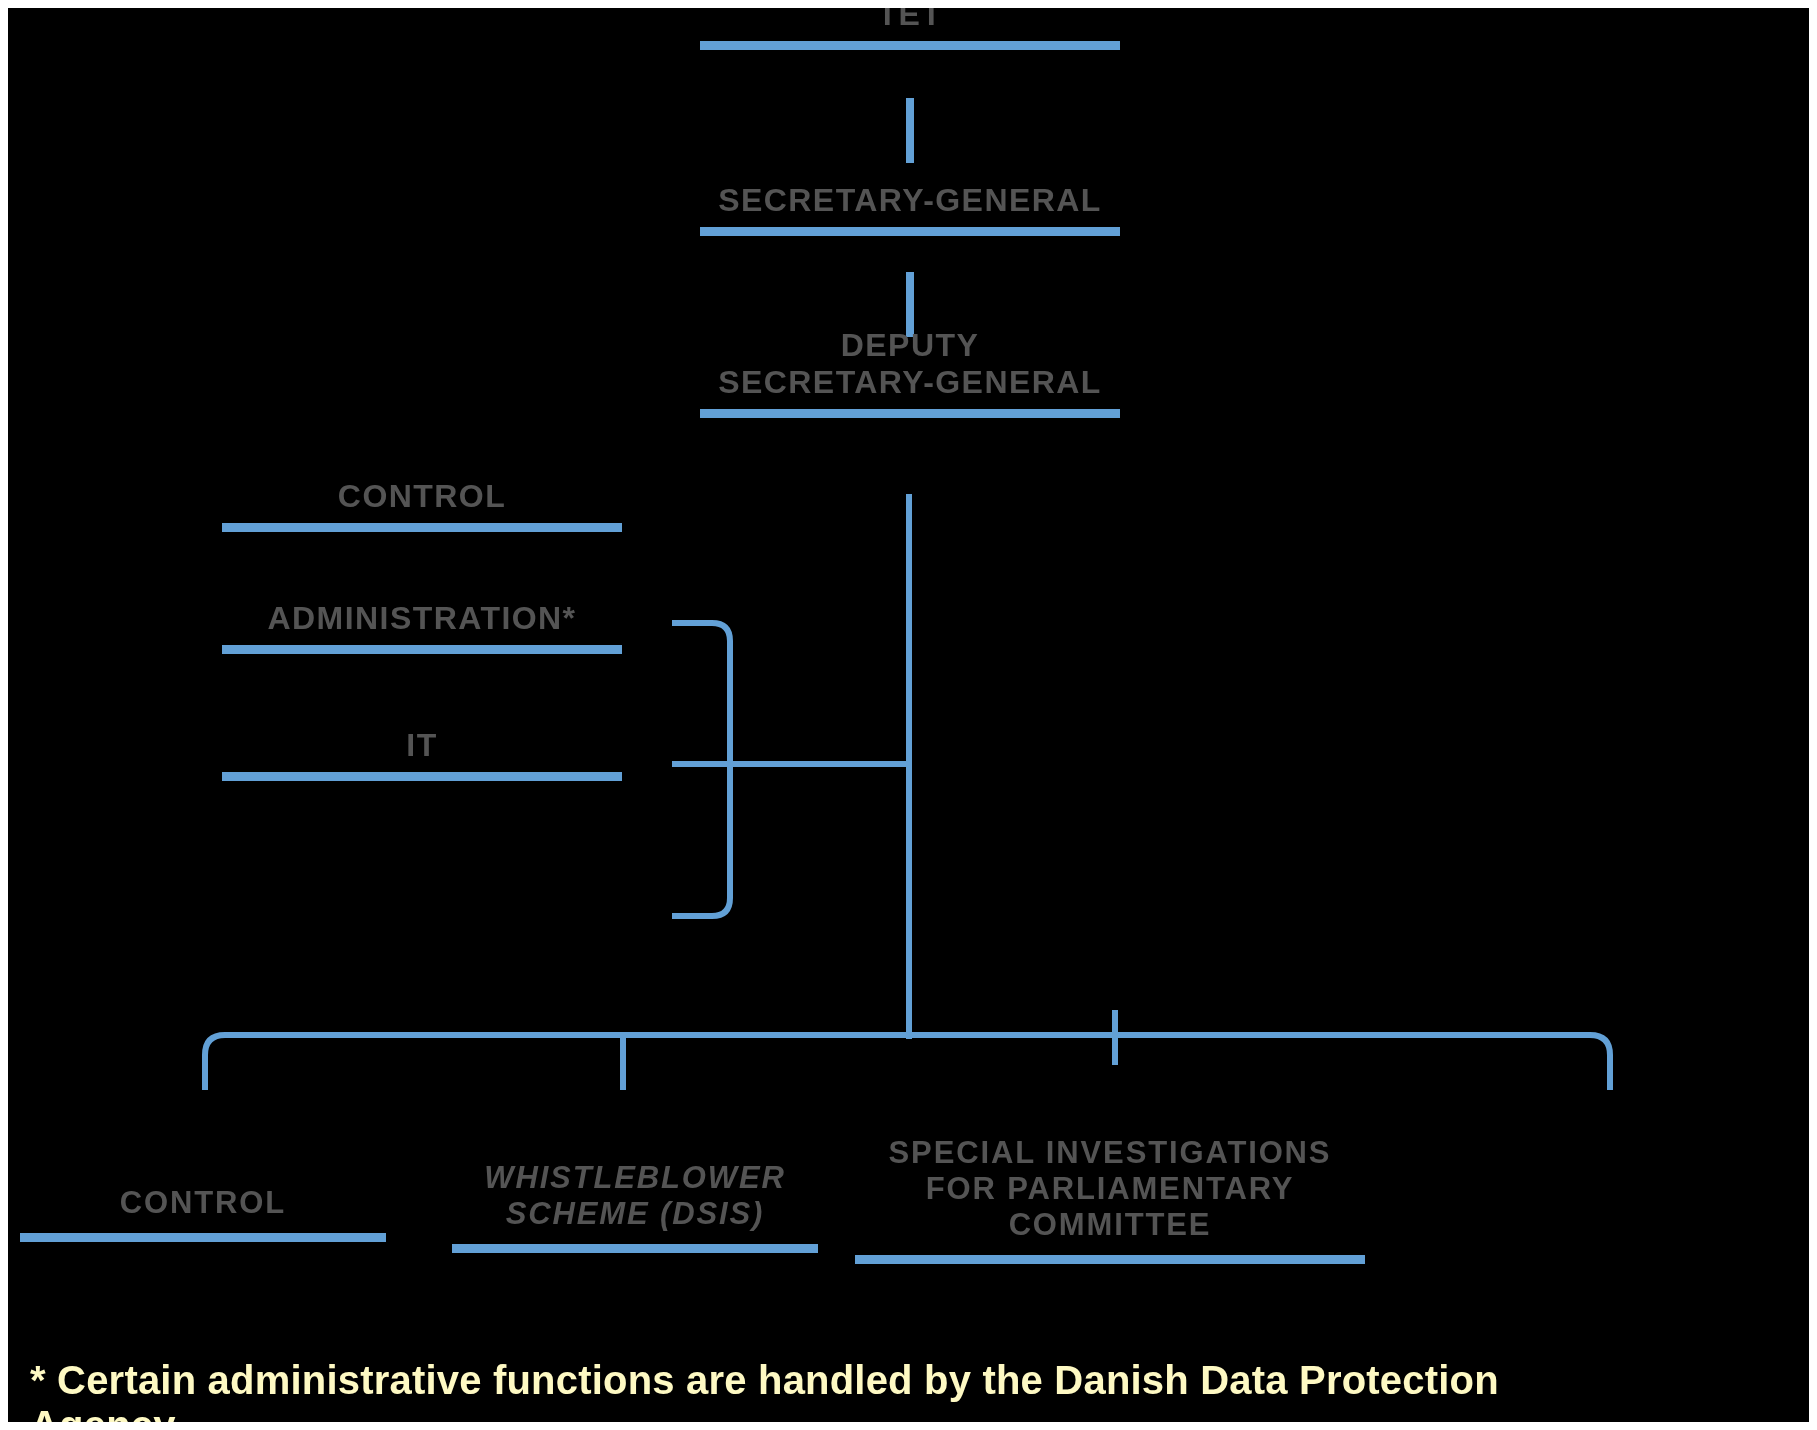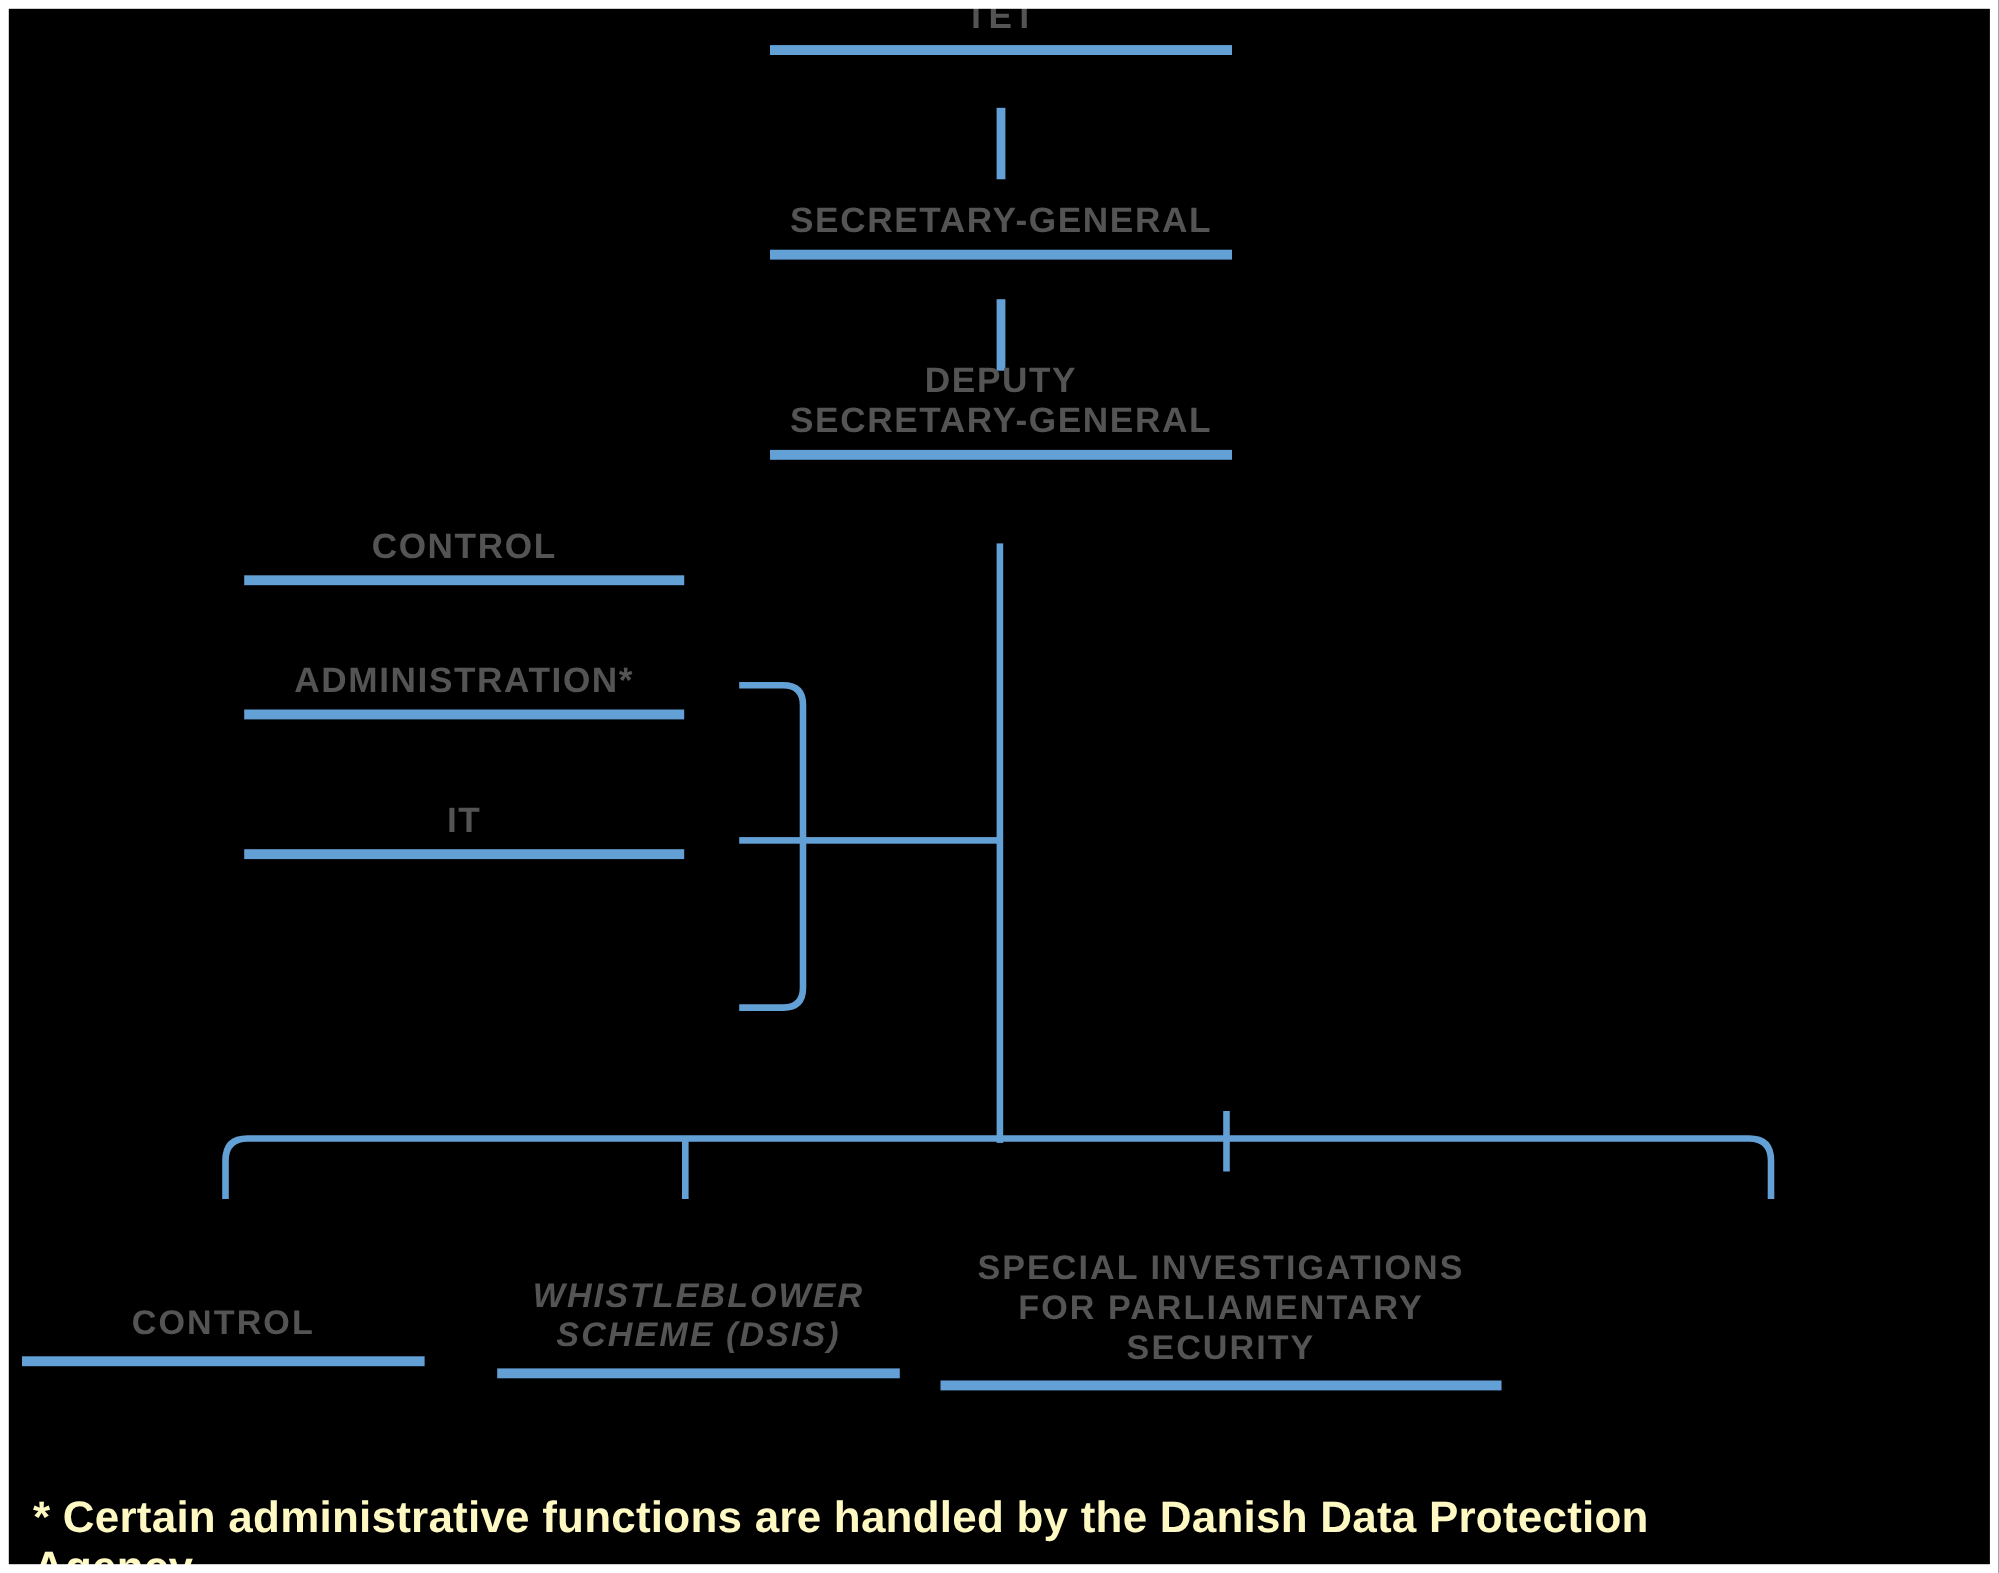--- a/index.html
+++ b/index.html
@@ -156,21 +156,21 @@
 
   <div class="node" id="node-whistle">
     <div class="node-label">WHISTLEBLOWER
 SCHEME (DSIS)</div>
     <div class="rule"></div>
   </div>
 
   <div class="node" id="node-special">
     <div class="node-label">SPECIAL INVESTIGATIONS
 FOR PARLIAMENTARY
-SECURITY</div>
+COMMITTEE</div>
     <div class="rule"></div>
   </div>
 
 
   <div class="footnote">* Certain administrative functions are handled by the Danish Data Protection Agency</div>
 
   <div id="frame"></div>
 </div>
 
 </body></html>

